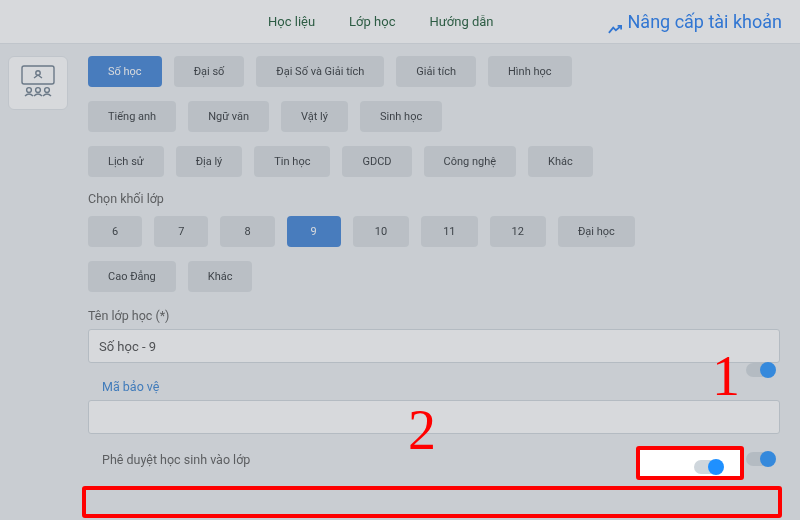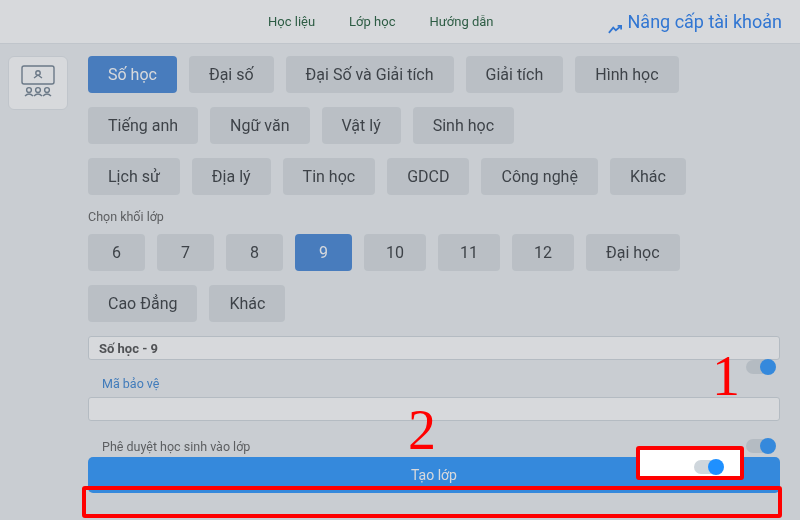--- a/index.html
+++ b/index.html
@@ -18,27 +18,27 @@
   .trend-icon svg { stroke: #1976f2; fill: none; stroke-width: 2; }
 
   
   .left-card { position: absolute; left: 8px; top: 56px; width: 60px; height: 54px; background: #fff; border: 1px solid #e0e4e8; border-radius: 6px; display: flex; align-items: center; justify-content: center; }
   .left-card svg { stroke: #6a7a8a; fill: none; stroke-width: 1.4; }
 
   
   .main { position: absolute; left: 88px; right: 20px; top: 56px; bottom: 0; }
 
   .chips { display: flex; flex-wrap: wrap; gap: 10px 12px; margin-bottom: 14px; }
-  .chip { background: #d7dce0; color: #2b2f33; font-size: 16px; padding: 9px 20px; border-radius: 4px; cursor: pointer; border: none; }
+  .chip { background: #d7dce0; color: #2b2f33; font-size: 11px; padding: 9px 20px; border-radius: 4px; cursor: pointer; border: none; }
   .chip.sel { background: #3a7fd5; color: #fff; }
 
   .section-label { font-size: 12.5px; color: #555; margin: 8px 0 10px; }
 
   .field-label { font-size: 12.5px; color: #555; margin: 16px 0 6px; }
-  .text-input { width: 100%; height: 24px; border: 1px solid #cfd6dc; border-radius: 3px; background: #fff; padding: 0 10px; font-size: 13px; color: #444; font-weight: bold; }
+  .text-input { width: 100%; height: 34px; border: 1px solid #cfd6dc; border-radius: 3px; background: #fff; padding: 0 10px; font-size: 13px; color: #444; }
   .text-input::placeholder { color: #999; }
 
   .toggle-row { position: relative; margin-left: 14px; }
   .link-label { font-size: 12.5px; color: #2f7dd1; margin: 16px 0 6px; display: inline-block; }
   .plain-label { font-size: 12.5px; color: #555; margin: 18px 0 6px; display: inline-block; }
 
   .toggle { position: absolute; right: 6px; width: 28px; height: 14px; background: #cfd6dc; border-radius: 8px; cursor: pointer; }
   .toggle .knob { position: absolute; top: -1px; width: 16px; height: 16px; background: #1f90ff; border-radius: 50%; }
   .toggle.on .knob { right: -2px; }
   .toggle1 { top: 0; }
@@ -124,41 +124,41 @@
     <button class="chip" style="padding:9px 22px">11</button>
     <button class="chip" style="padding:9px 22px">12</button>
     <button class="chip">Đại học</button>
   </div>
   <div class="chips">
     <button class="chip">Cao Đẳng</button>
     <button class="chip">Khác</button>
   </div>
 
   
+  <div class="field-label">Tên lớp học (*)</div>
   <input class="text-input" value="Số học - 9" style="">
 
   
   <div class="toggle-row">
     <span class="link-label">Mã bảo vệ</span>
     <span class="toggle on toggle1">
         <span class="knob"></span>
       </span>
   </div>
   <input class="text-input" value="" style="">
 
   
   <div class="toggle-row" style="height:22px">
     <span class="plain-label">Phê duyệt học sinh vào lớp</span>
     <span class="toggle on toggle2" style="top:18px">
         <span class="knob"></span>
       </span>
   </div>
 
   
-  <button class="create-btn">Tạo lớp</button>
 </div>
 
 <div class="dim-layer"></div>
 
 <div class="white-patch" style="left:639px; top:449px; width:104px; height:30px;"></div>
 
 <div style="position:absolute; left:700px; top:459px; z-index:15;">
   <span class="toggle on" style="position:relative; display:inline-block;"><span class="knob"></span></span>
 </div>
 

